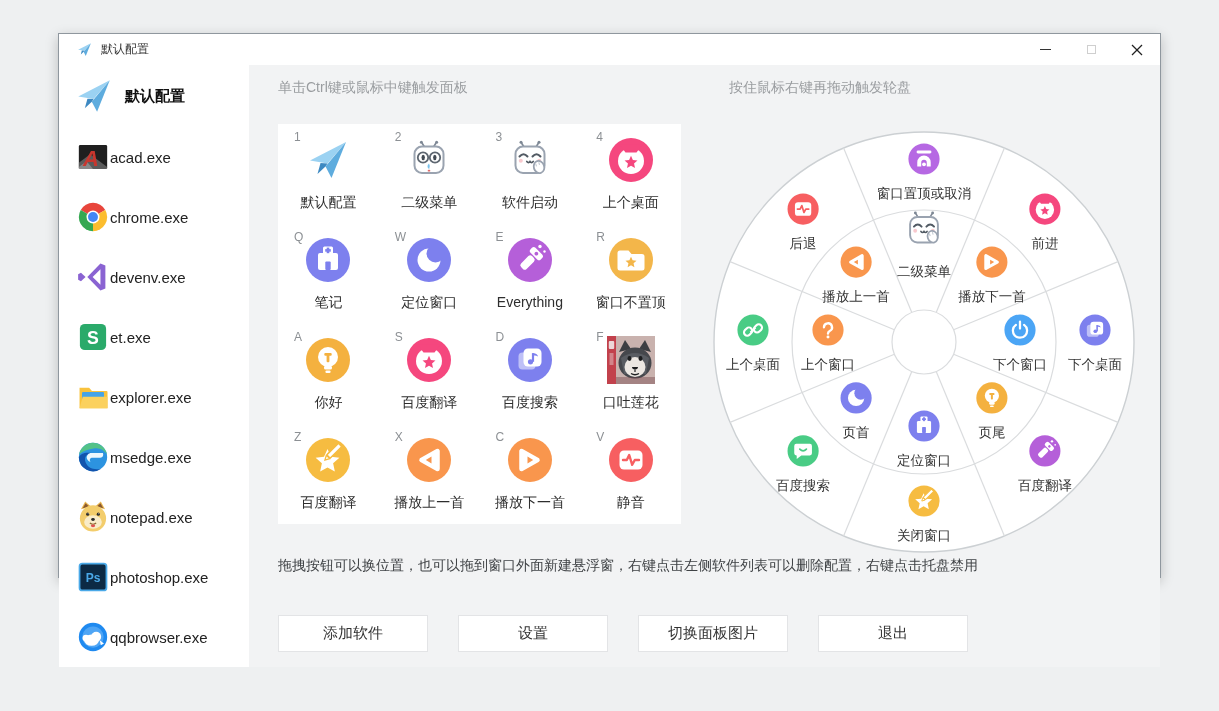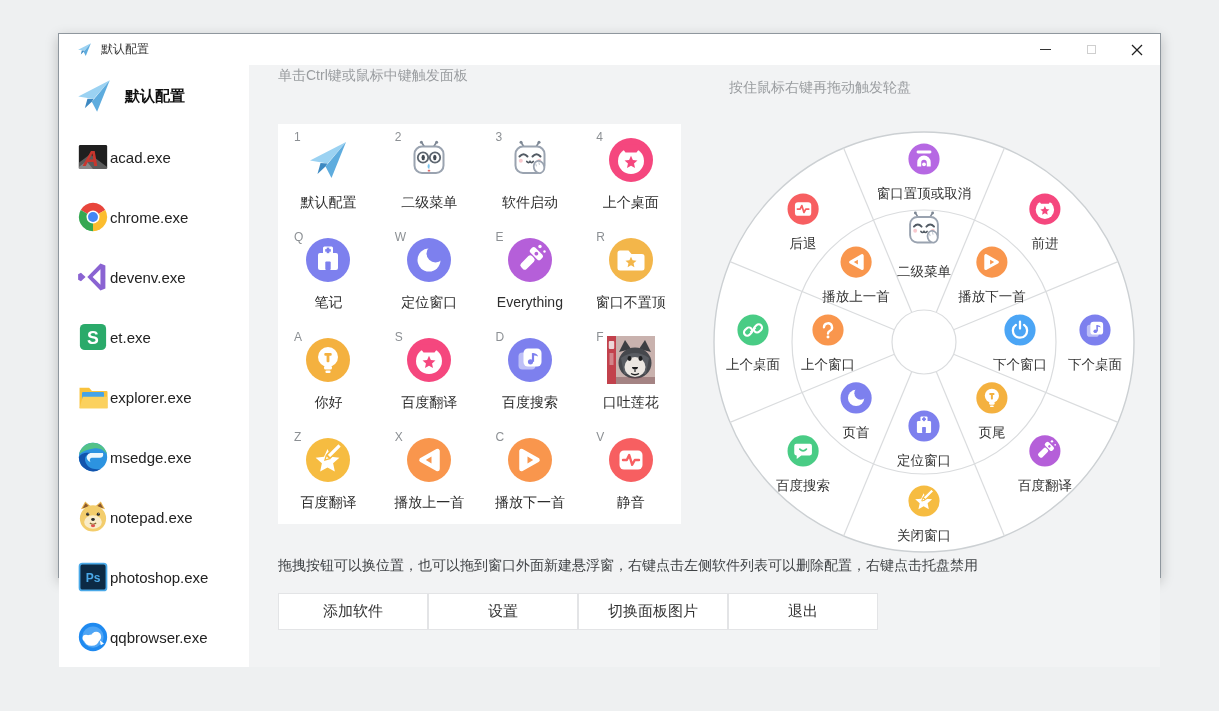--- a/index.html
+++ b/index.html
@@ -25,21 +25,21 @@
   .main{flex:1;position:relative;background:#f2f3f4}
   .hint{position:absolute;font-size:14px;color:#9a9da0;white-space:nowrap}
   .grid-panel{position:absolute;left:29px;top:59px;width:403px;height:400px;background:#fff;
               display:grid;grid-template-columns:repeat(4,100.75px);grid-template-rows:repeat(4,100px)}
   .cell{position:relative;cursor:pointer}
   .cell .key{position:absolute;left:16px;top:6px;font-size:12px;color:#8c9094}
   .cell .ic{position:absolute;left:50%;top:12px;transform:translateX(-50%);display:flex}
   .cell .lbl{position:absolute;left:0;right:0;top:70px;text-align:center;font-size:14px;color:#2e2e2e;white-space:nowrap}
   .wheel{position:absolute;left:460px;top:62px}
   .foot-hint{position:absolute;left:29px;top:492px;font-size:14px;color:#3f4245;white-space:nowrap}
-  .btn-row{position:absolute;left:29px;top:528px;display:flex;}
+  .btn-row{position:absolute;left:29px;top:550px;display:flex;gap:30px}
   .btn{width:150px;height:37px;background:#fff;border:1px solid #e3e4e6;box-sizing:border-box;
        display:flex;align-items:center;justify-content:center;font-size:15px;color:#333;cursor:pointer}
   svg text{font-family:"Liberation Sans","DejaVu Sans",sans-serif}
 </style>
 </head>
 <body>
 
 <div class="stage">
   <div class="window">
     <div class="titlebar">
@@ -181,21 +181,21 @@
                   <circle cx="14" cy="25.5" r="4.8" fill="#fff"></circle>
                   <circle cx="28.5" cy="23.5" r="7" fill="#fff"></circle>
                   <path d="M33.5 28.5l6 4.5-4.5 2.5z" fill="#fff"></path>
                 </svg>
               </span>
      <span class="lbl">qqbrowser.exe</span>
    </div>
           </div>
       </div>
       <div class="main">
-        <div class="hint" style="left:29px;top:2px">单击Ctrl键或鼠标中键触发面板</div>
+        <div class="hint" style="left:29px;top:14px">单击Ctrl键或鼠标中键触发面板</div>
         <div class="grid-panel" id="gridPanel">
             <div class="cell">
      <span class="key">1</span>
      <span class="ic">
                 <svg width="48" height="48" viewBox="0 0 48 48">
                   <polygon points="6,24.5 42,6 23.5,27.5" fill="#9bd2f2"></polygon>
                   <polygon points="42,6 27.5,42 21.5,30.5" fill="#5eacde"></polygon>
                   <polygon points="23.5,27.5 21.5,30.5 13.5,38 16.5,27" fill="#3d89c2"></polygon>
                 </svg>
               </span>

